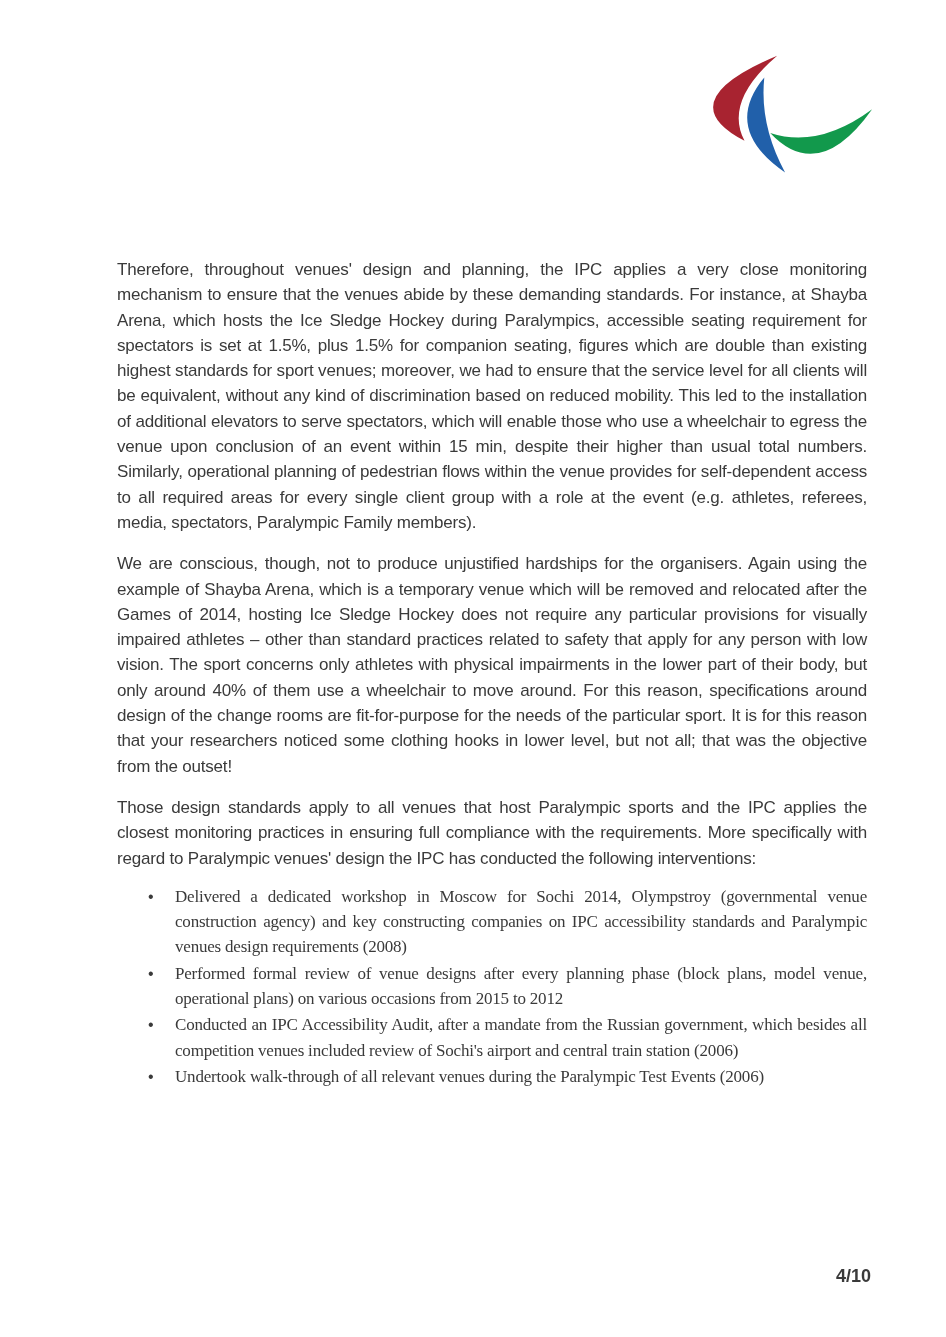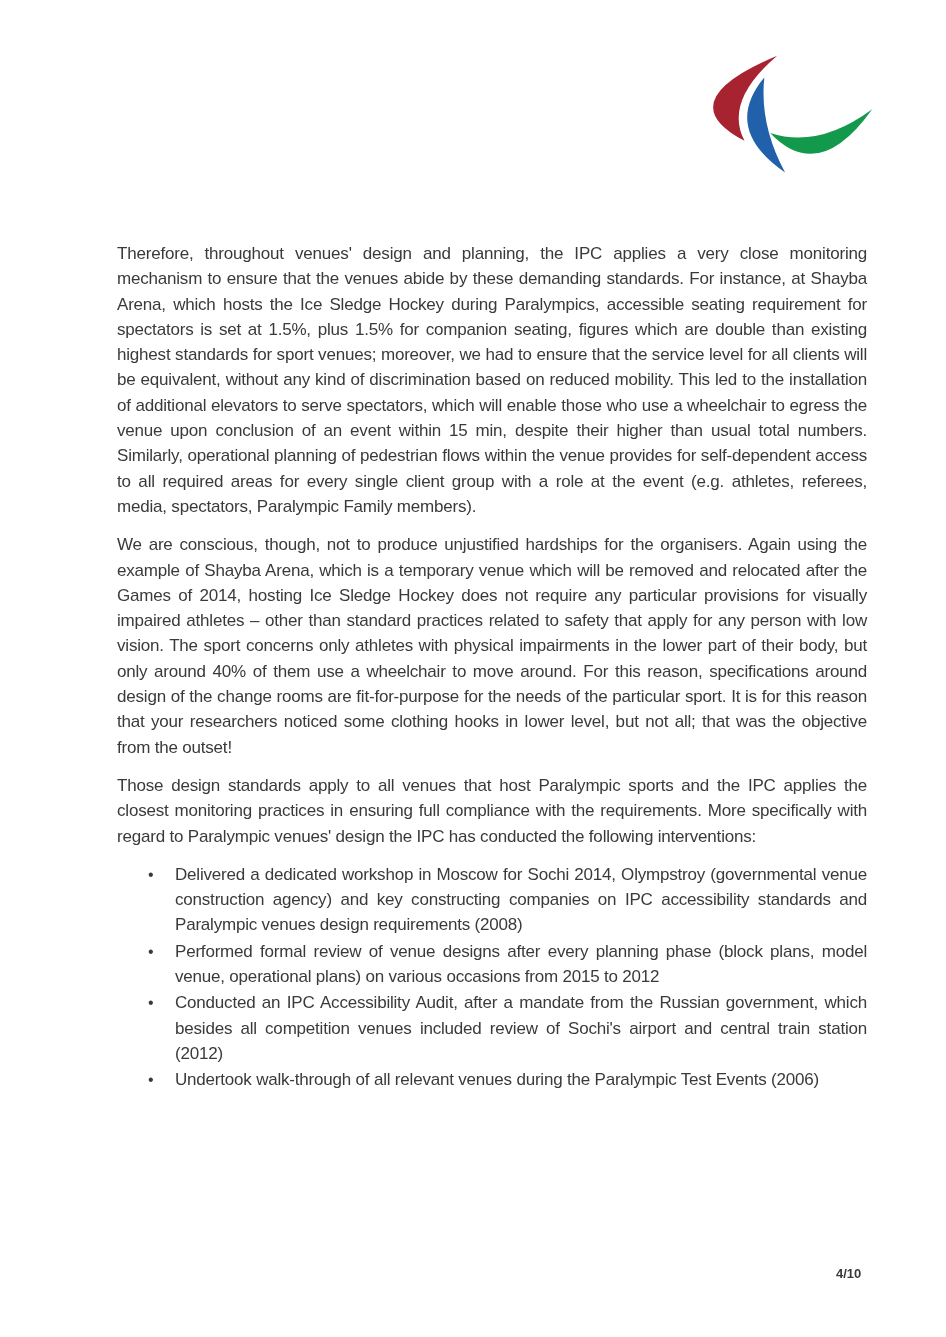--- a/index.html
+++ b/index.html
@@ -22,38 +22,38 @@
   .content {
     position: absolute;
     left: 117px;
     top: 241px;
     width: 750px;
     font-size: 17px;
     line-height: 25.3px;
     text-align: justify;
     letter-spacing: -0.2px;
   }
-  .content p { margin: 0 0 13px 0; }
+  .content p { margin: 16px 0 13px 0; }
   ul.bullets {
     list-style: none;
     margin: 2px 0 0 0;
     padding: 0 0 0 31px;
   }
   ul.bullets li { display: flex; margin: 0 0 1px 0; }
   .bullet-marker {
     flex: 0 0 27px;
     text-align: left;
     font-size: 16px;
   }
-  .bullet-text { flex: 1; text-align: justify; }
+  .bullet-text { flex: 1; text-align: justify; font-family: Liberation Serif, serif; }
   .footer {
     position: absolute;
     left: 836px;
     top: 1266px;
-    font-size: 13px;
+    font-size: 18px;
     font-weight: bold;
     color: #3a3a3a;
     letter-spacing: 0;
   }
 </style>
 </head>
 <body>
 
 <div class="page">
 
@@ -72,21 +72,21 @@
       <li>
         <span class="bullet-marker">•</span>
         <span class="bullet-text">Delivered a dedicated workshop in Moscow for Sochi 2014, Olympstroy (governmental venue construction agency) and key constructing companies on IPC accessibility standards and Paralympic venues design requirements (2008)</span>
       </li>
       <li>
         <span class="bullet-marker">•</span>
         <span class="bullet-text">Performed formal review of venue designs after every planning phase (block plans, model venue, operational plans) on various occasions from 2015 to 2012</span>
       </li>
       <li>
         <span class="bullet-marker">•</span>
-        <span class="bullet-text">Conducted an IPC Accessibility Audit, after a mandate from the Russian government, which besides all competition venues included review of Sochi's airport and central train station (2012)</span>
+        <span class="bullet-text">Conducted an IPC Accessibility Audit, after a mandate from the Russian government, which besides all competition venues included review of Sochi's airport and central train station (2006)</span>
       </li>
       <li>
         <span class="bullet-marker">•</span>
         <span class="bullet-text">Undertook walk-through of all relevant venues during the Paralympic Test Events (2006)</span>
       </li>
     </ul>
   </div>
 
   <div class="footer">4/10</div>
 

